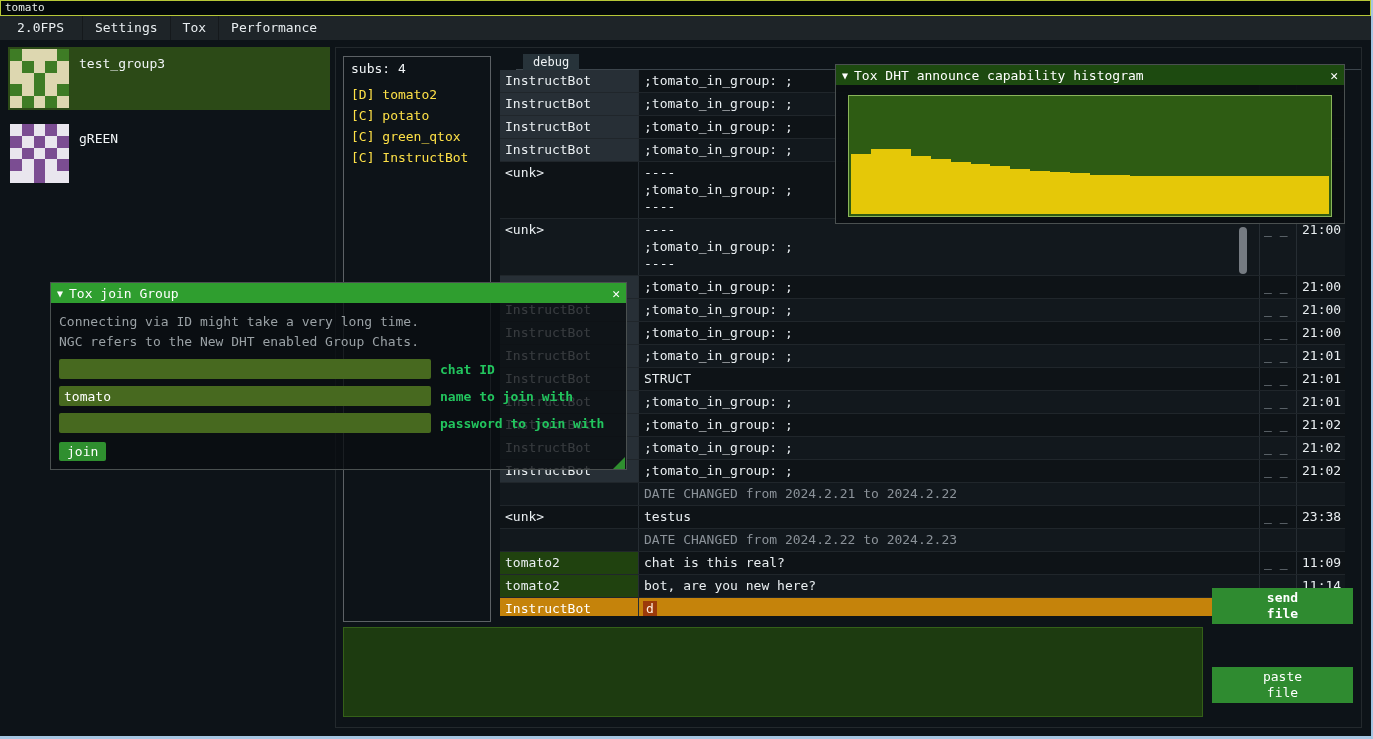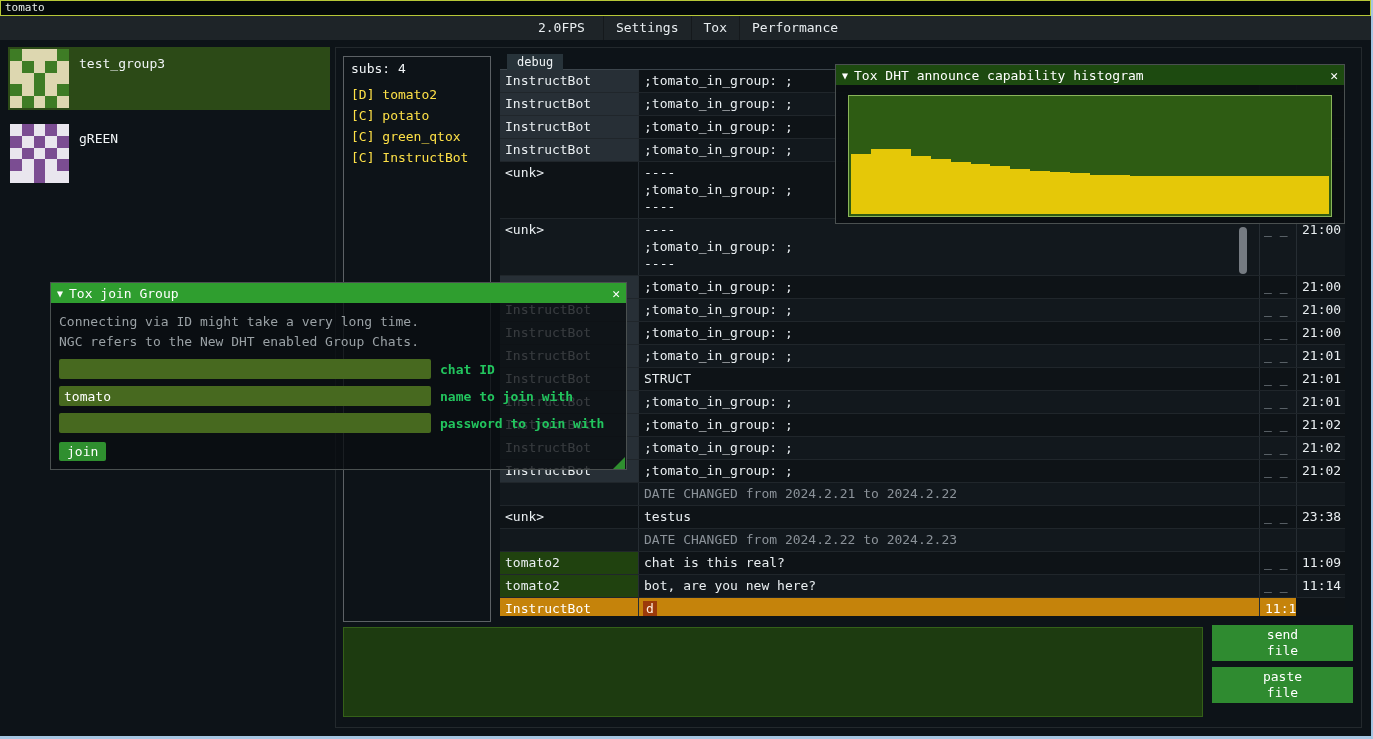--- a/index.html
+++ b/index.html
@@ -6,40 +6,40 @@
   html,body { margin:0; padding:0; }
   body {
     width:1373px; height:739px; background:#0a1014;
     font-family:"DejaVu Sans Mono","Liberation Mono",monospace;
   }
   .app { position:relative; width:1373px; height:739px; background:#0d1318; overflow:hidden;
          border-right:2px solid #a6c6e2; border-bottom:3px solid #a6c6e2; }
   .titlebar { position:absolute; top:0; left:0; right:0; height:16px; background:#040909;
               border:1px solid #b7c837; color:#e8eee8; font-size:11px; line-height:13px; padding-left:4px; }
   .menubar { position:absolute; top:16px; left:0; right:0; height:24px; background:#1e2428;
-             display:flex; align-items:stretch; padding-left:5px; color:#e8edf0; font-size:13px;justify-content:center; }
+             display:flex; align-items:stretch; padding-left:5px; color:#e8edf0; font-size:13px; }
   .menu-item { padding:4px 12px; }
   .menu-item + .menu-item { border-left:1px solid #15191c; }
   .menu-item.status { margin-right:6px; }
 
   .roster { position:absolute; left:8px; top:47px; width:322px; }
   .group-item { height:63px; margin-bottom:12px; display:flex; padding:2px; }
   .group-item.selected { background:#2c4a17; }
   .gicon { width:59px; height:59px; flex:0 0 59px; display:grid;
            grid-template-columns:repeat(5,1fr); grid-template-rows:repeat(5,1fr); }
   .gname { margin:7px 0 0 10px; color:#f0f4f6; font-size:13px; }
 
   .main-frame { position:absolute; left:335px; top:47px; width:1027px; height:681px;
                 border:1px solid #23292d; pointer-events:none; }
 
   .subs-panel { position:absolute; left:343px; top:56px; width:148px; height:566px; border:1px solid #5c6165; }
   .subs-header { padding:4px 7px 8px; color:#f0f4f6; font-size:13px; }
   .subs-member { padding:1px 7px; color:#fde047; font-size:13px; line-height:19px; }
 
-  .tabbar { position:absolute; left:500px; top:54px; width:845px; height:16px; border-bottom:1px solid #3c454c; }
+  .tabbar { position:absolute; left:516px; top:54px; width:845px; height:16px; border-bottom:1px solid #3c454c; }
   .tab { position:absolute; left:7px; top:0; bottom:-1px; padding:0 10px; background:#27333a;
          color:#eef3f5; font-size:12px; line-height:16px; }
 
   .chat-viewport { position:absolute; left:500px; top:70px; width:845px; height:546px; overflow:hidden; }
   .crow { display:grid; grid-template-columns:138px 1fr 37px 49px; min-height:23px; border-bottom:1px solid #20262b; }
   .crow:nth-child(odd)  { background:#0e1317; }
   .crow:nth-child(even) { background:#12181d; }
   .cell { padding:2px 5px 3px; font-size:13px; line-height:17px; color:#e9eef1; overflow:hidden; }
   .cell + .cell { border-left:1px solid #262d33; }
   .cell.msg { white-space:pre-line; }
@@ -52,21 +52,21 @@
   .flag-badge { display:inline-block; background:#9c3a0a; color:#ffeedd; padding:0 3px; line-height:15px; }
   .scroll-thumb { position:absolute; left:1239px; top:227px; width:8px; height:47px;
                   background:#757b82; border-radius:4px; }
 
   .composer-input { position:absolute; left:343px; top:627px; width:860px; height:90px;
                     background:#1d3b10; border:1px solid #346018; color:#fff;
                     font-family:inherit; font-size:13px; padding:4px 6px; resize:none; outline:none; }
   .file-btn { position:absolute; left:1212px; width:141px; height:36px; background:#2f8b30; border:none;
               color:#fff; font-family:inherit; font-size:13px; line-height:16px; white-space:pre-line;
               text-align:center; padding:0; cursor:pointer; }
-  .send-btn { top:625px; } .paste-btn { top:667px; }
+  .send-btn { top:588px;font-weight:bold; } .paste-btn { top:667px; }
 
   .win { position:absolute; border:1px solid #4a5050; }
   .win-title { height:20px; display:flex; align-items:center; gap:6px; padding:0 6px;
                color:#fff; font-size:13px; }
   .win-title .wtext { flex:1; }
   .win-title .collapse { font-size:10px; }
   .win-title .close { font-size:13px; cursor:pointer; }
 
   .join { left:50px; top:282px; width:577px; height:188px; background:rgba(10,14,17,0.8); }
   .join .win-title { background:#2f9e2f; }

